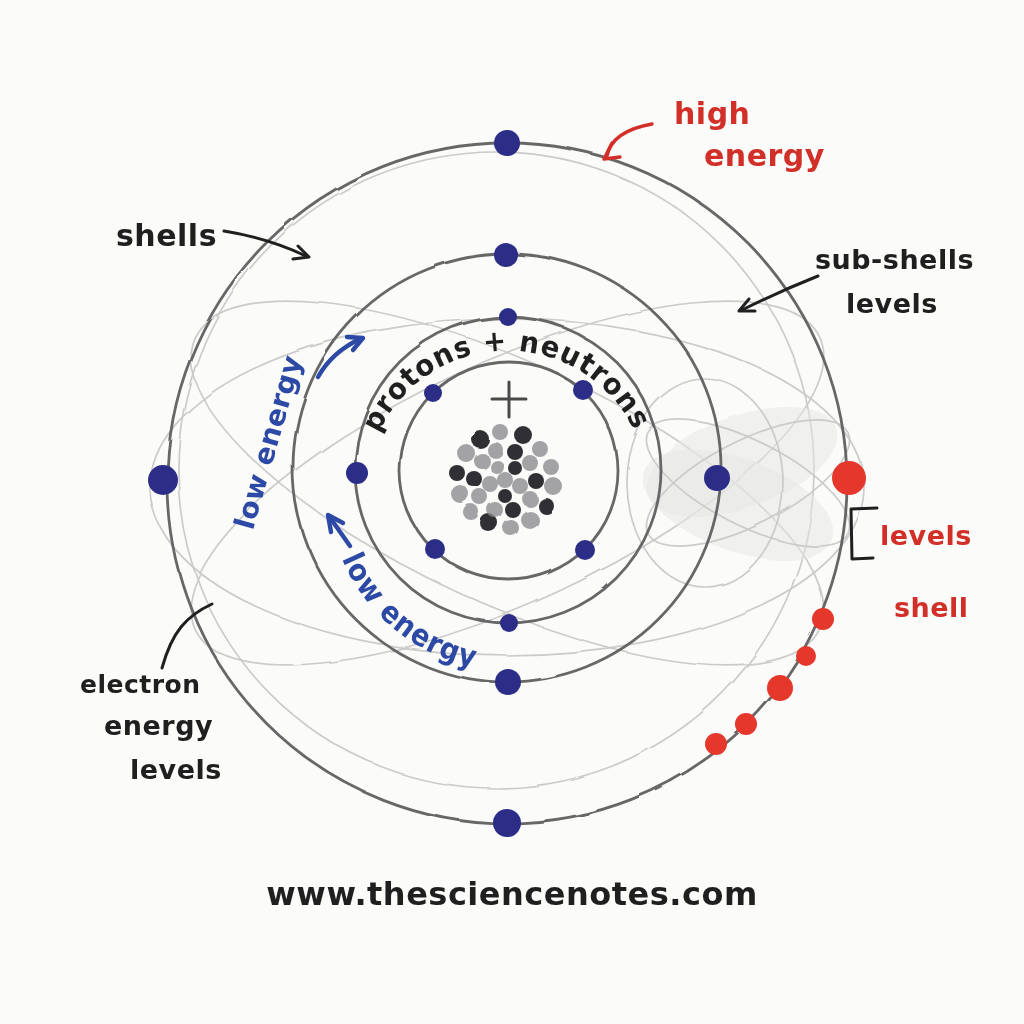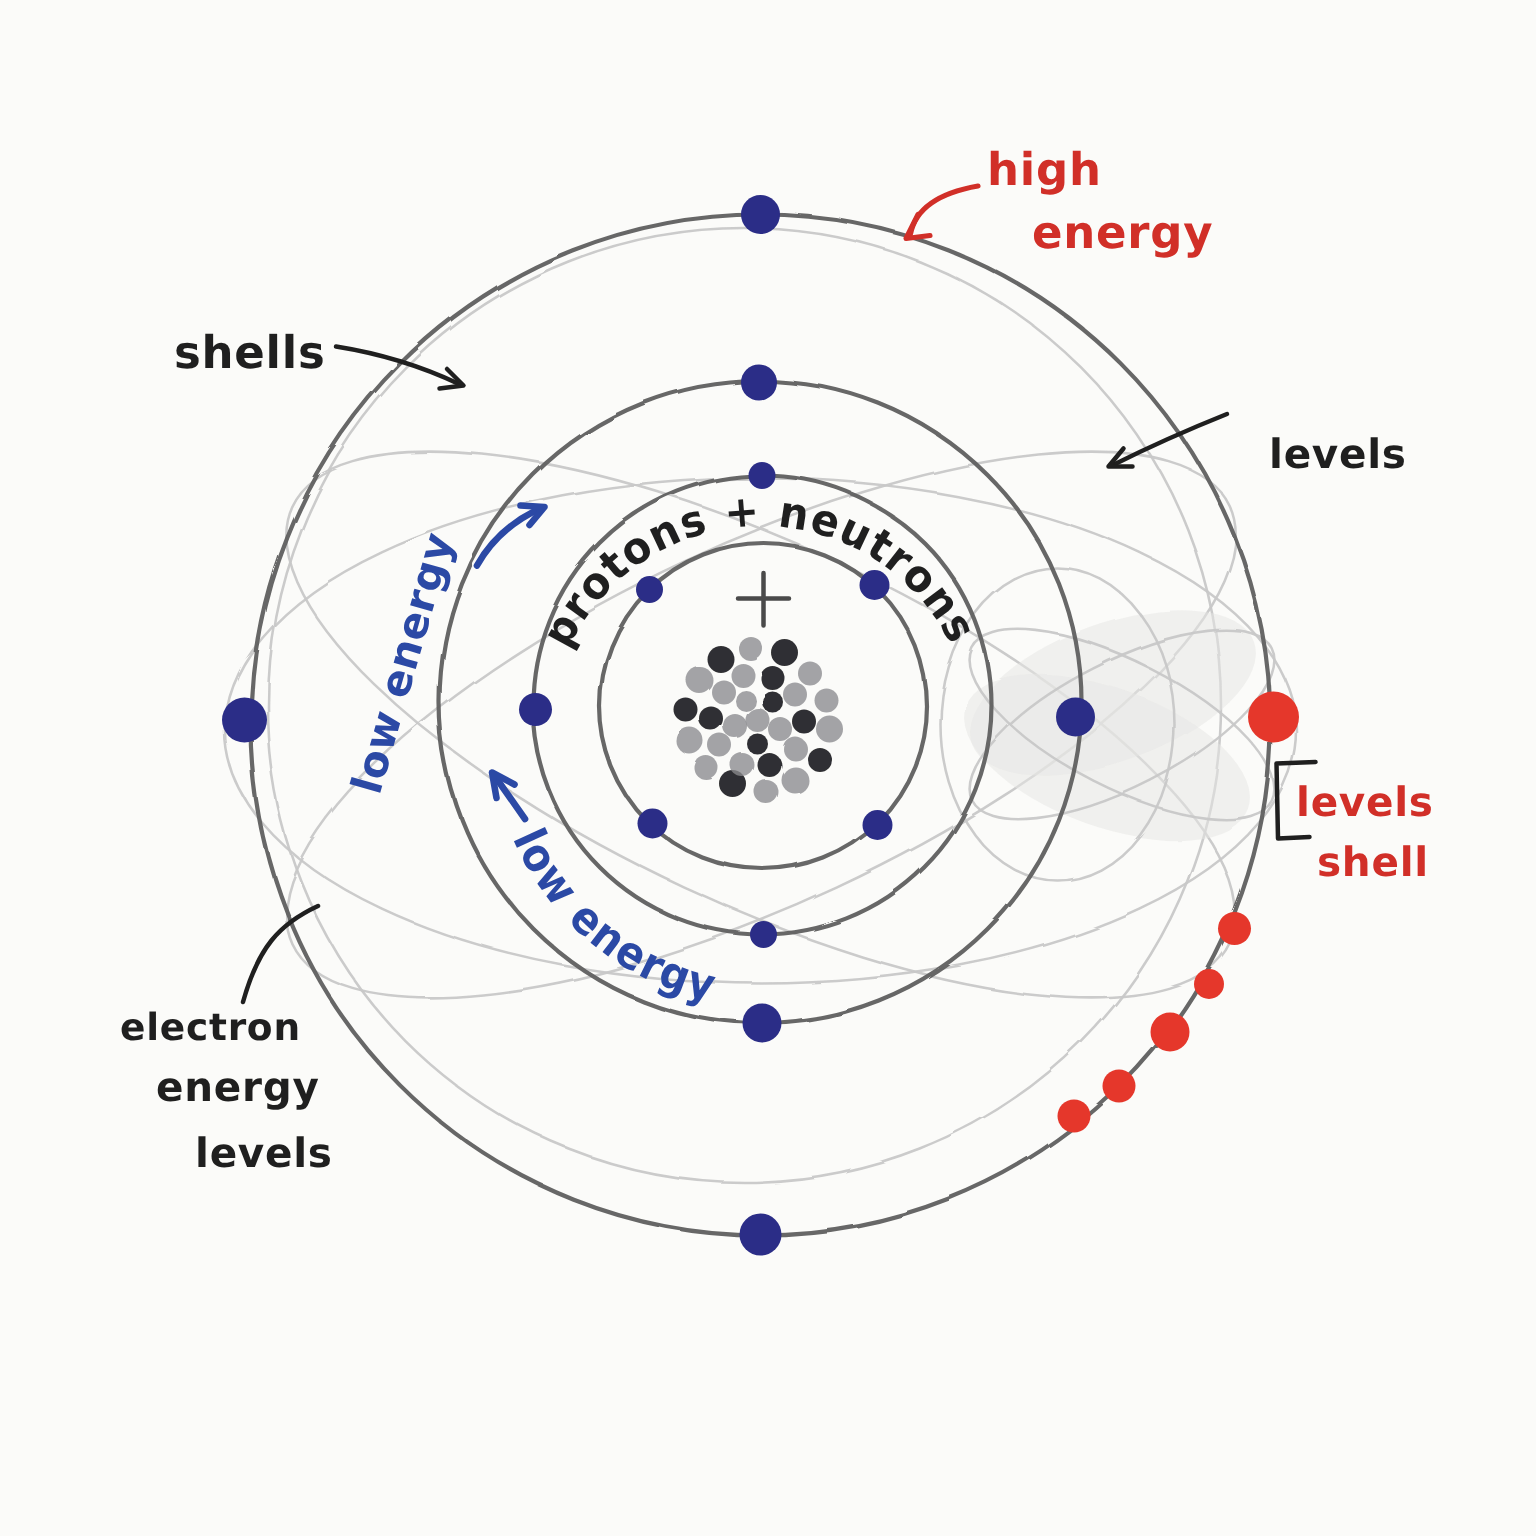--- a/index.html
+++ b/index.html
@@ -2,21 +2,21 @@
 <html style="--ink-black: #1f1f1f; --ink-red: #d12f28; --ink-blue: #2b49a5;"><head>
 <meta charset="utf-8">
 <style>
   html,body{margin:0;padding:0;}
   body{width:1024px;height:1024px;overflow:hidden;background:#fafaf8;
        font-family:"DejaVu Sans","Liberation Sans",sans-serif;}
   .stage{position:relative;width:1024px;height:1024px;background:#fbfbf9;}
   svg{position:absolute;left:0;top:0;}
   .label{position:absolute;white-space:nowrap;font-weight:bold;letter-spacing:.5px;line-height:1.05;}
   .c-black{color:var(--ink-black);}
-  .c-red{color:var(--ink-red);}
+  .c-red{color:var(--ink-red);margin-left:16px;}
   .c-blue{color:var(--ink-blue);}
   .arrow{fill:none;stroke-linecap:round;stroke-linejoin:round;}
   .ink-black{stroke:var(--ink-black);stroke-width:3;}
   .ink-red{stroke:var(--ink-red);stroke-width:3.4;}
   .ink-blue{stroke:var(--ink-blue);stroke-width:4.4;}
   .curved{font-weight:bold;letter-spacing:1px;}
   .fill-black{fill:var(--ink-black);}
   .fill-blue{fill:var(--ink-blue);}
   .rot-label{transform-origin:left bottom;transform:rotate(-74deg);}
 </style>
@@ -141,24 +141,26 @@
     <text class="curved fill-blue" font-size="30">
       <textPath href="#arc-low-energy" startOffset="2" textLength="178" lengthAdjust="spacingAndGlyphs">low energy</textPath>
     </text>
   </svg>
 
   <div class="label c-black" style="left:116px;top:220px;font-size:30px;">shells</div>
 
   <div class="label c-red" style="left:658px;top:98px;font-size:30px;">high</div>
   <div class="label c-red" style="left:688px;top:140px;font-size:30px;">energy</div>
 
+  <div class="label c-black" style="left:815px;top:246px;font-size:27px;">sub-shells</div>
   <div class="label c-black" style="left:846px;top:290px;font-size:27px;">levels</div>
 
   <div class="label c-blue rot-label" style="left:258px;top:503px;font-size:28px;">low energy</div>
 
   <div class="label c-red" style="left:864px;top:522px;font-size:27px;">levels</div>
-  <div class="label c-red" style="left:878px;top:562px;font-size:27px;">shell</div>
+  <div class="label c-red" style="left:878px;top:594px;font-size:27px;">shell</div>
 
   <div class="label c-black" style="left:80px;top:672px;font-size:25px;">electron</div>
   <div class="label c-black" style="left:104px;top:712px;font-size:27px;">energy</div>
   <div class="label c-black" style="left:130px;top:756px;font-size:27px;">levels</div>
 
+  <div class="label c-black" style="left:50%;transform:translateX(-50%);top:878px;font-size:32px;">www.thesciencenotes.com</div>
 </div>
 
 </body></html>

